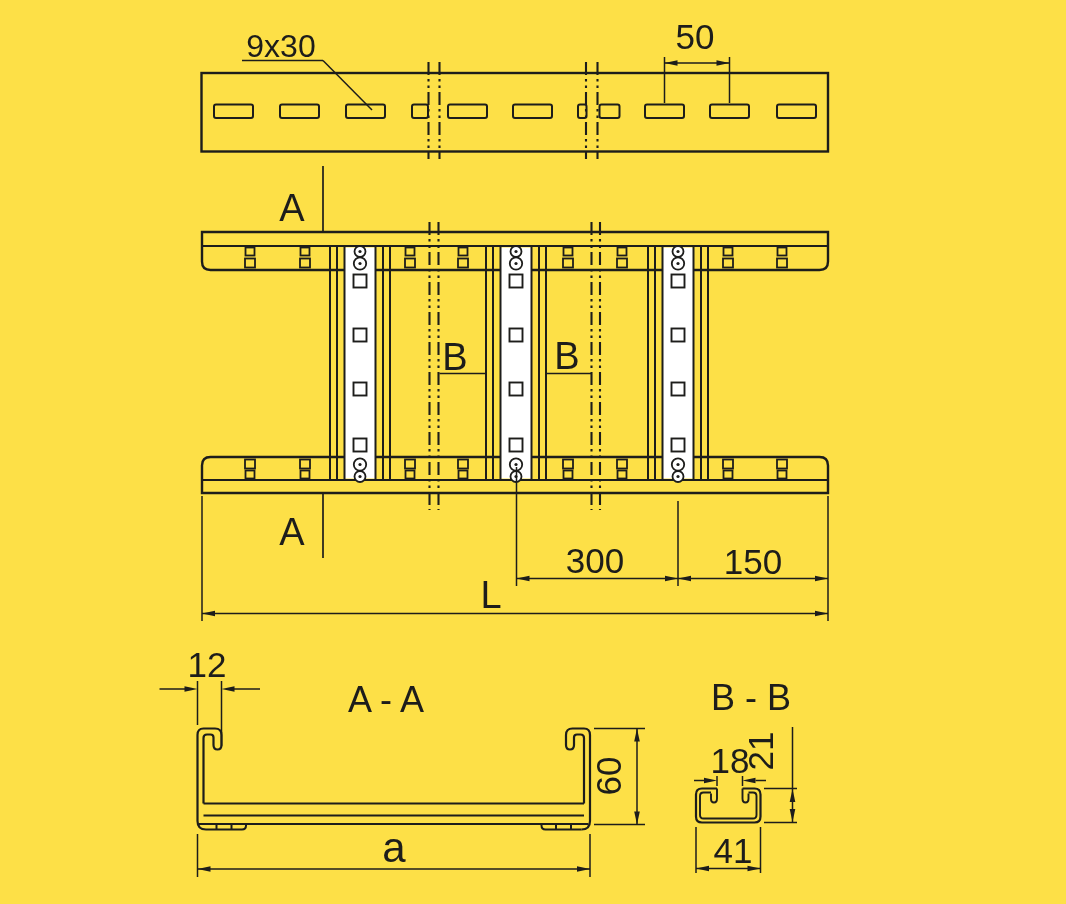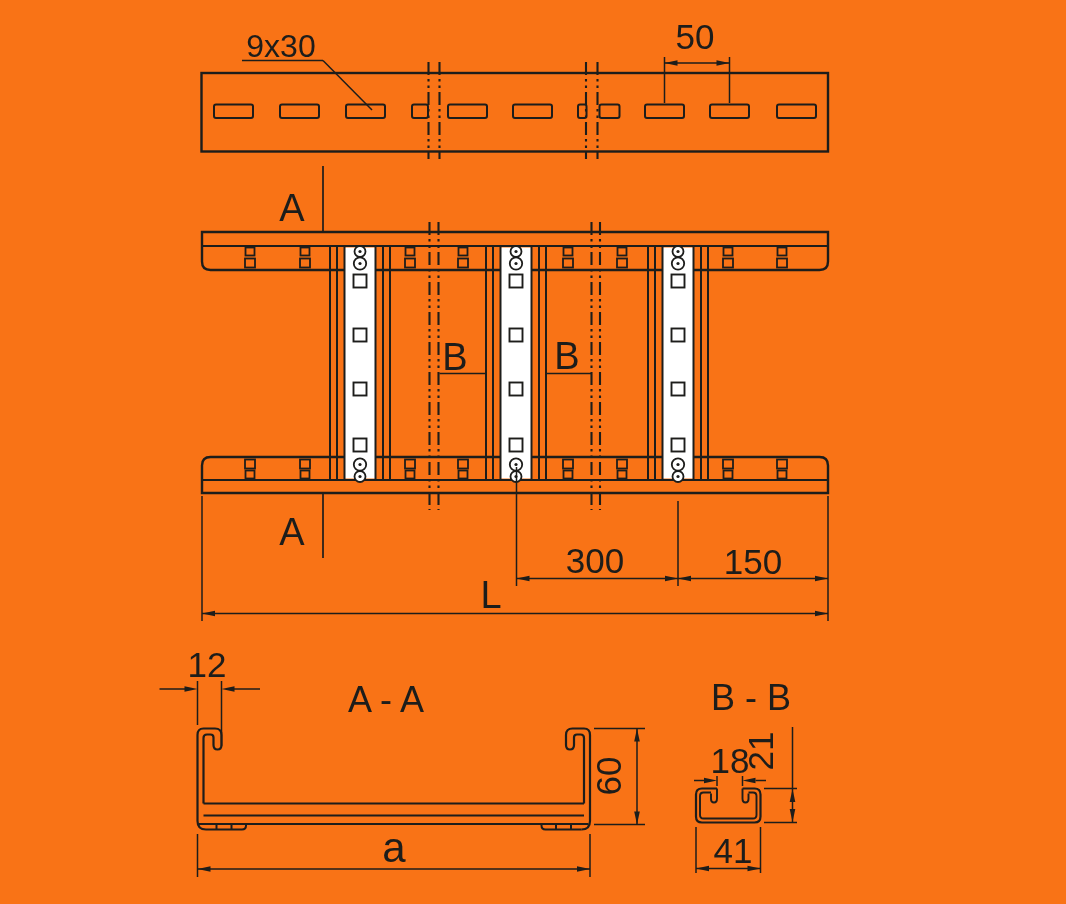--- a/index.html
+++ b/index.html
@@ -1,16 +1,16 @@
 <!DOCTYPE html>
 <html><head>
 <meta charset="utf-8">
 <style>
   html,body{margin:0;padding:0;background:#ffffff;}
-  .stage{position:relative;width:1066px;height:904px;background:#f97316;overflow:hidden;}
+  .stage{position:relative;width:1066px;height:904px;background:#fde047;overflow:hidden;}
   svg{display:block;}
   .lbl{font-family:"Liberation Sans","DejaVu Sans",sans-serif;fill:#1d1d1b;}
   .t32{font-size:32px;}
   .t36{font-size:35px;}
   .t37{font-size:36px;}
   .t38{font-size:38px;}
   .t42{font-size:42px;}
 </style>
 </head>
 <body>

